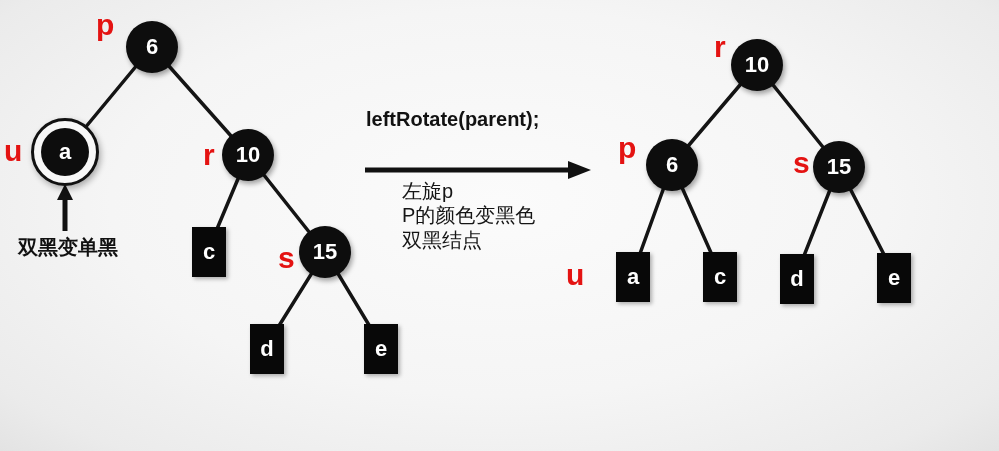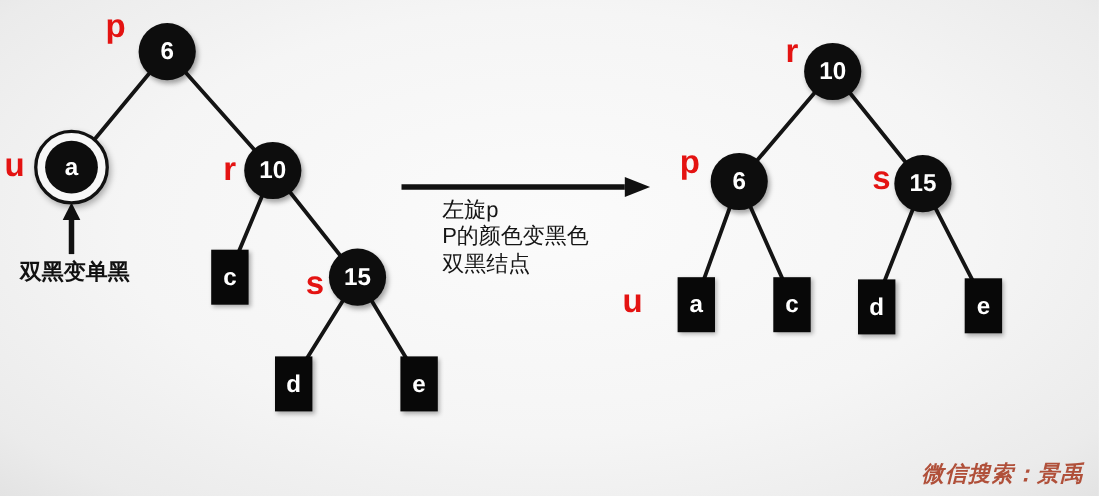--- a/index.html
+++ b/index.html
@@ -114,35 +114,35 @@
   <div class="square" style="left:192px;top:227px">c</div>
 
   <div class="lbl" style="left:278px;top:243px">s</div>
   <div class="circle" style="left:299px;top:226px">15</div>
 
   <div class="square" style="left:250px;top:324px">d</div>
   <div class="square" style="left:364px;top:324px">e</div>
 
   <div class="annotation" style="left:18px;top:234px">双黑变单黑</div>
 
+  <div class="code" style="left:366px;top:107px">leftRotate(parent);</div>
   <div class="note" style="left:402px;top:179px">左旋p</div>
   <div class="note" style="left:402px;top:203px">P的颜色变黑色</div>
   <div class="note" style="left:402px;top:228px">双黑结点</div>
 
   <div class="lbl" style="left:714px;top:32px">r</div>
   <div class="circle" style="left:731px;top:39px">10</div>
 
   <div class="lbl" style="left:618px;top:133px">p</div>
   <div class="circle" style="left:646px;top:139px">6</div>
 
   <div class="lbl" style="left:793px;top:148px">s</div>
   <div class="circle" style="left:813px;top:141px">15</div>
 
   <div class="lbl" style="left:566px;top:260px">u</div>
 
   <div class="square" style="left:616px;top:252px">a</div>
   <div class="square" style="left:703px;top:252px">c</div>
   <div class="square" style="left:780px;top:254px">d</div>
   <div class="square" style="left:877px;top:253px">e</div>
 
-  <div class="watermark">微信搜索：景禹</div>
 
 </div>
 
 </body></html>

